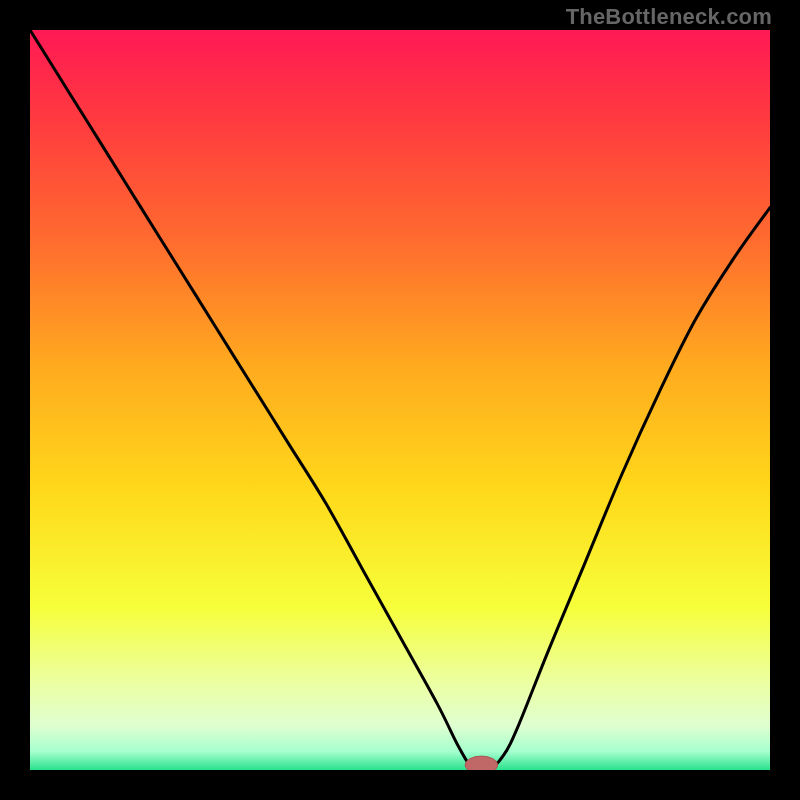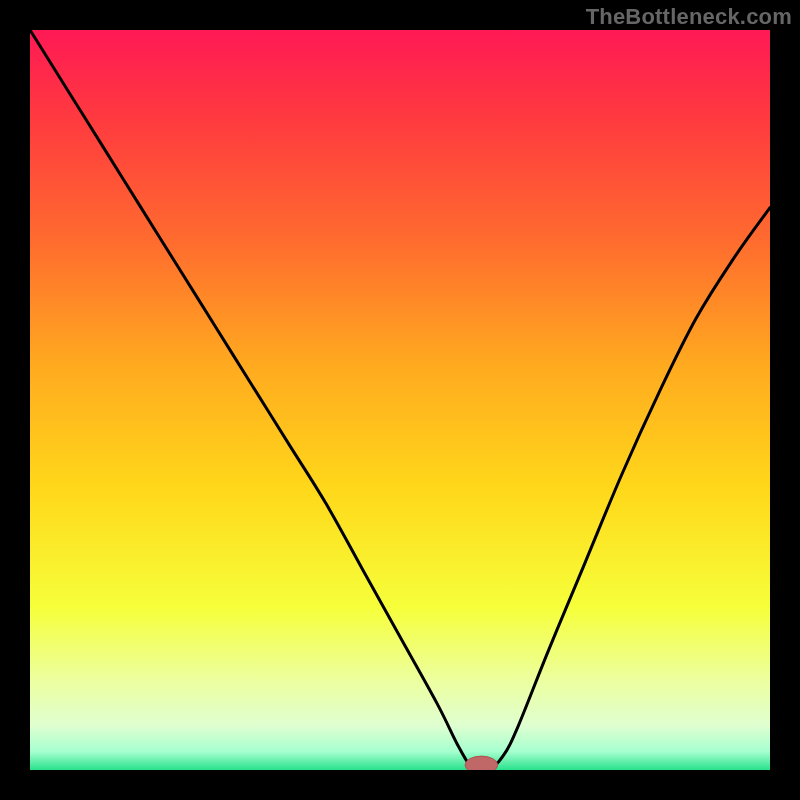--- a/index.html
+++ b/index.html
@@ -13,21 +13,21 @@
   }
   .frame {
     position: relative;
     width: 800px;
     height: 800px;
     background: #000;
   }
   .watermark {
     position: absolute;
     top: 4px;
-    right: 8px;
+    right: 28px;
     color: #666666;
     font-size: 22px;
     font-weight: 600;
     letter-spacing: 0.2px;
     z-index: 50;
     pointer-events: none;
   }
   .plot-wrap {
     position: absolute;
     left: 30px;

